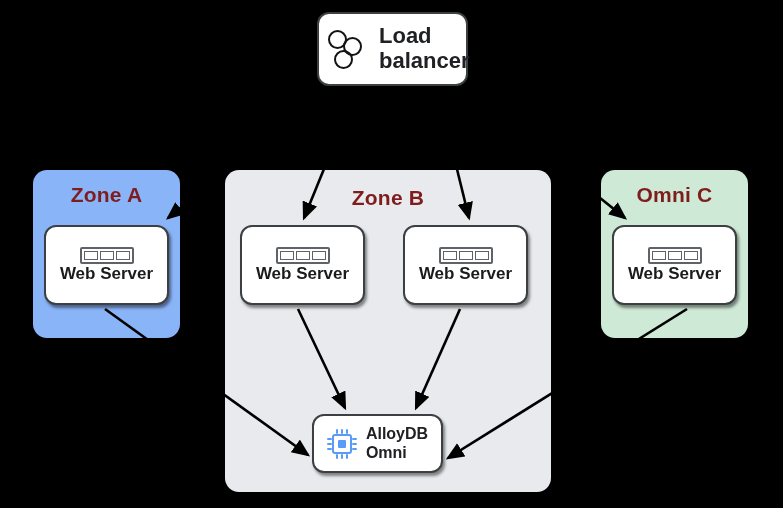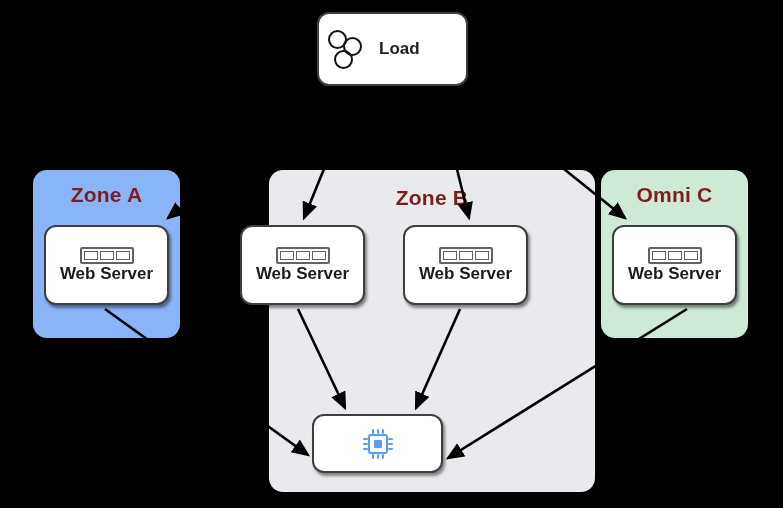--- a/index.html
+++ b/index.html
@@ -40,21 +40,20 @@
     color: #7f1d1d;
     letter-spacing: 0.2px;
   }
   #zone-a {
     left: 33px; top: 170px; width: 147px; height: 168px;
     background: #8ab4f8;
   }
   #zone-b {
     left: 225px; top: 170px; width: 326px; height: 322px;
     background: #e8eaed;
-    margin-left: 44px;
   }
   #zone-c {
     left: 601px; top: 170px; width: 147px; height: 168px;
     background: #ceead6;
   }
   #zone-a .zone-label, #zone-c .zone-label { top: 13px; }
   #zone-b .zone-label { top: 16px; }
 
   
   .node {
@@ -107,21 +106,21 @@
 
   
   #load-balancer {
     left: 317px; top: 12px;
     width: 151px; height: 74px;
     flex-direction: row;
     gap: 11px;
     padding: 0 6px;
   }
   #load-balancer .node-label {
-    font-size: 17px;
+    font-size: 22px;
     font-weight: bold;
     color: #202124;
     line-height: 1.12;
     width: 78px;
   }
   .lb-icon {
     position: relative;
     width: 40px;
     height: 40px;
     flex: 0 0 40px;
@@ -232,20 +231,21 @@
   </svg>
 
   <div class="node" id="load-balancer">
     <span class="lb-icon">
       <span class="c1"></span>
         <span class="c2"></span>
         <span class="c3"></span>
     </span>
     <span class="node-label">
       <span>Load</span><br>
+      <span>balancer</span>
     </span>
   </div>
 
   <div class="node node-webserver" id="ws-a">
     <span class="rack-icon">
         <i></i>
         <i></i>
         <i></i>
       </span>
     <span class="node-label">Web Server</span>
@@ -288,15 +288,19 @@
       <span class="pin v pb1"></span>
         <span class="pin v pb2"></span>
         <span class="pin v pb3"></span>
       <span class="pin h pl1"></span>
         <span class="pin h pl2"></span>
         <span class="pin h pl3"></span>
       <span class="pin h pr1"></span>
         <span class="pin h pr2"></span>
         <span class="pin h pr3"></span>
     </span>
+    <span class="node-label">
+      <span>AlloyDB</span><br>
+      <span>Omni</span>
+    </span>
   </div>
 
 </div>
 
 </body></html>

